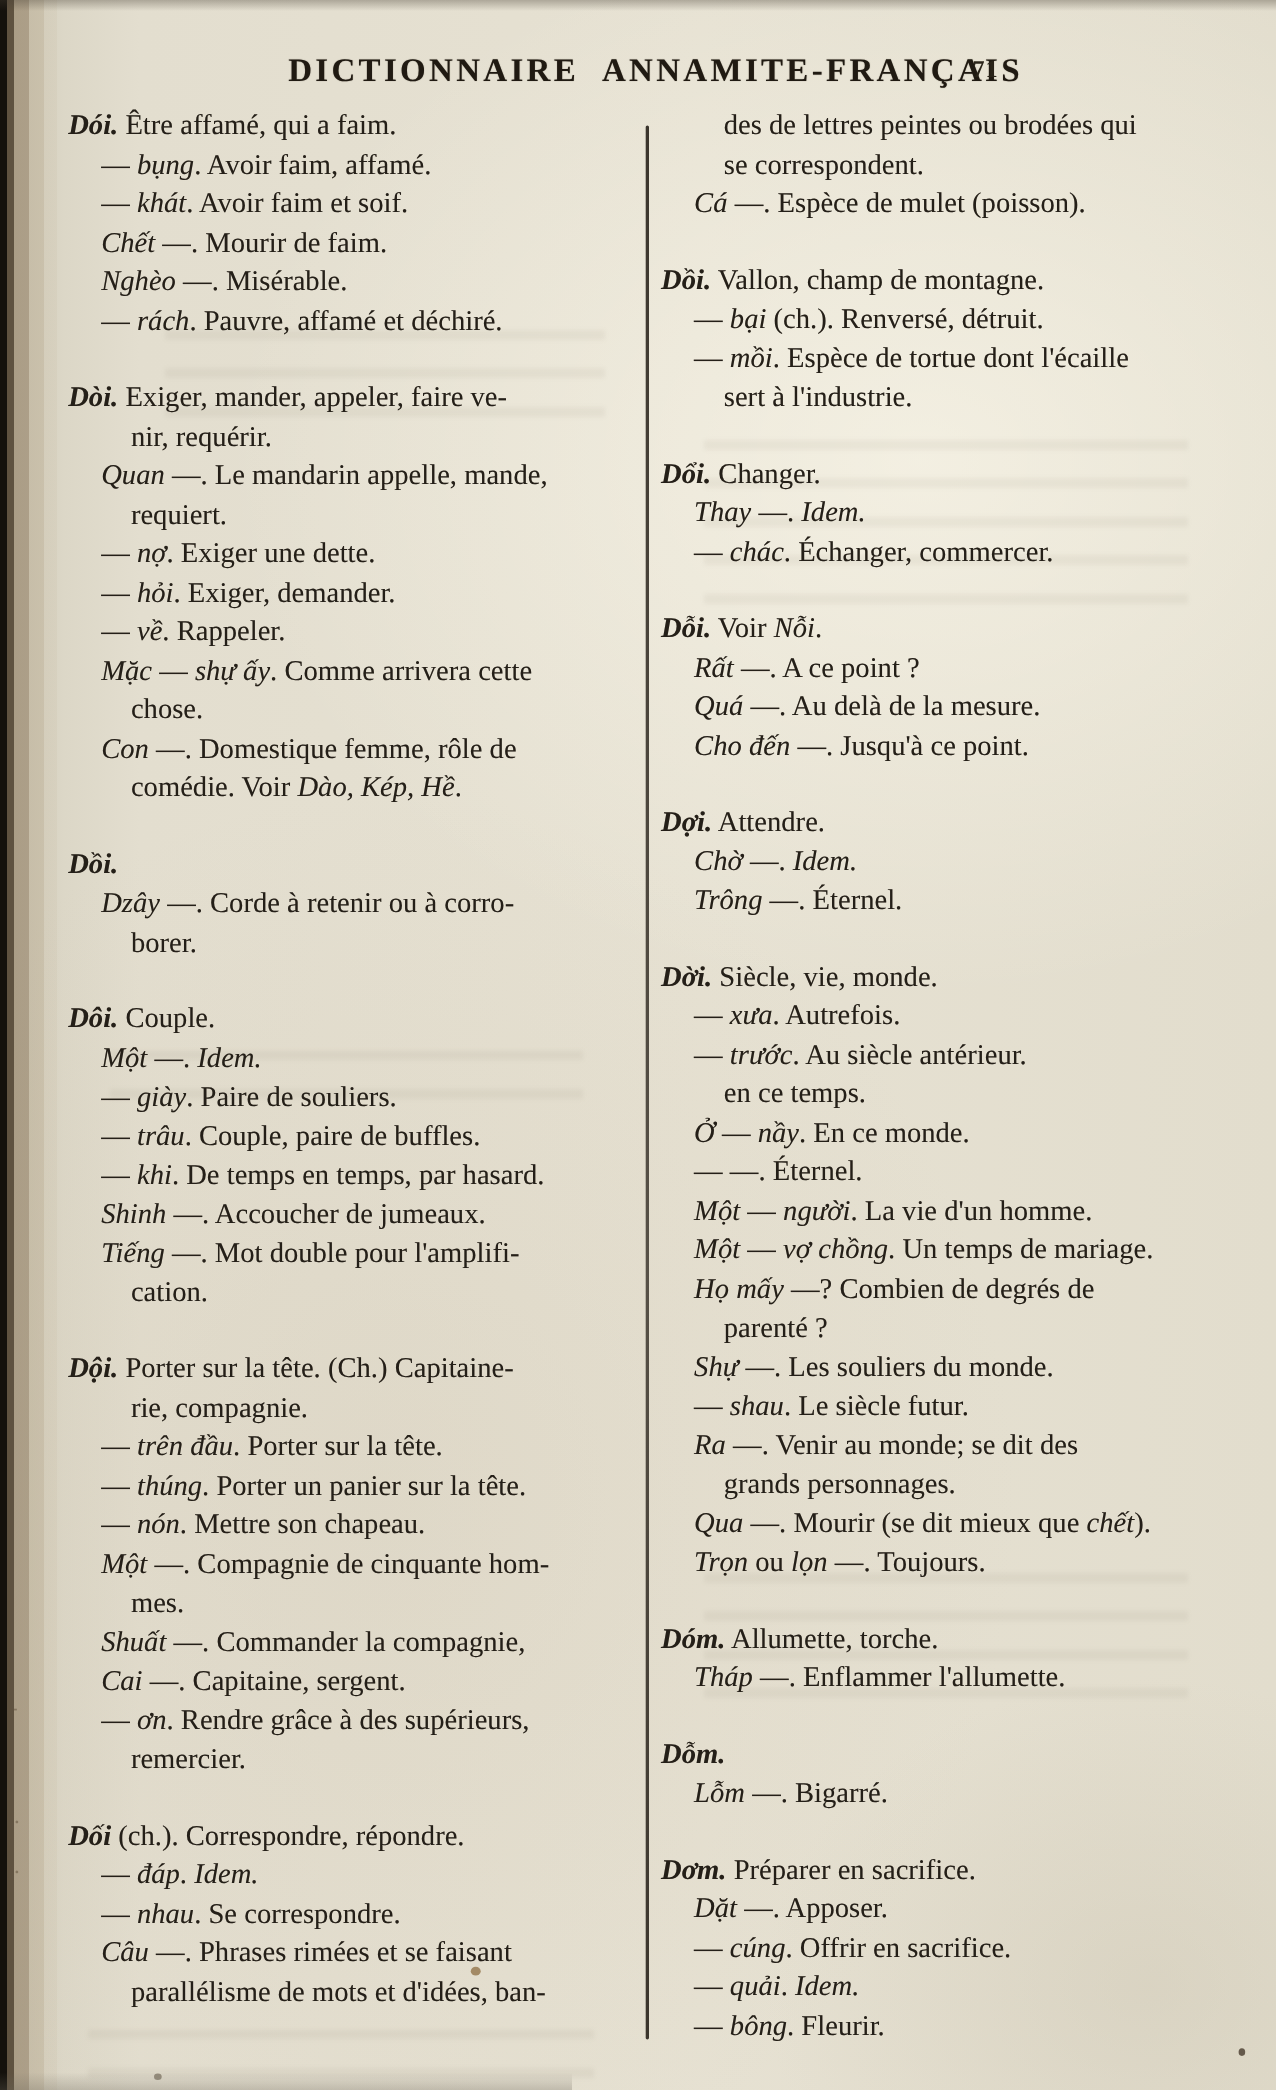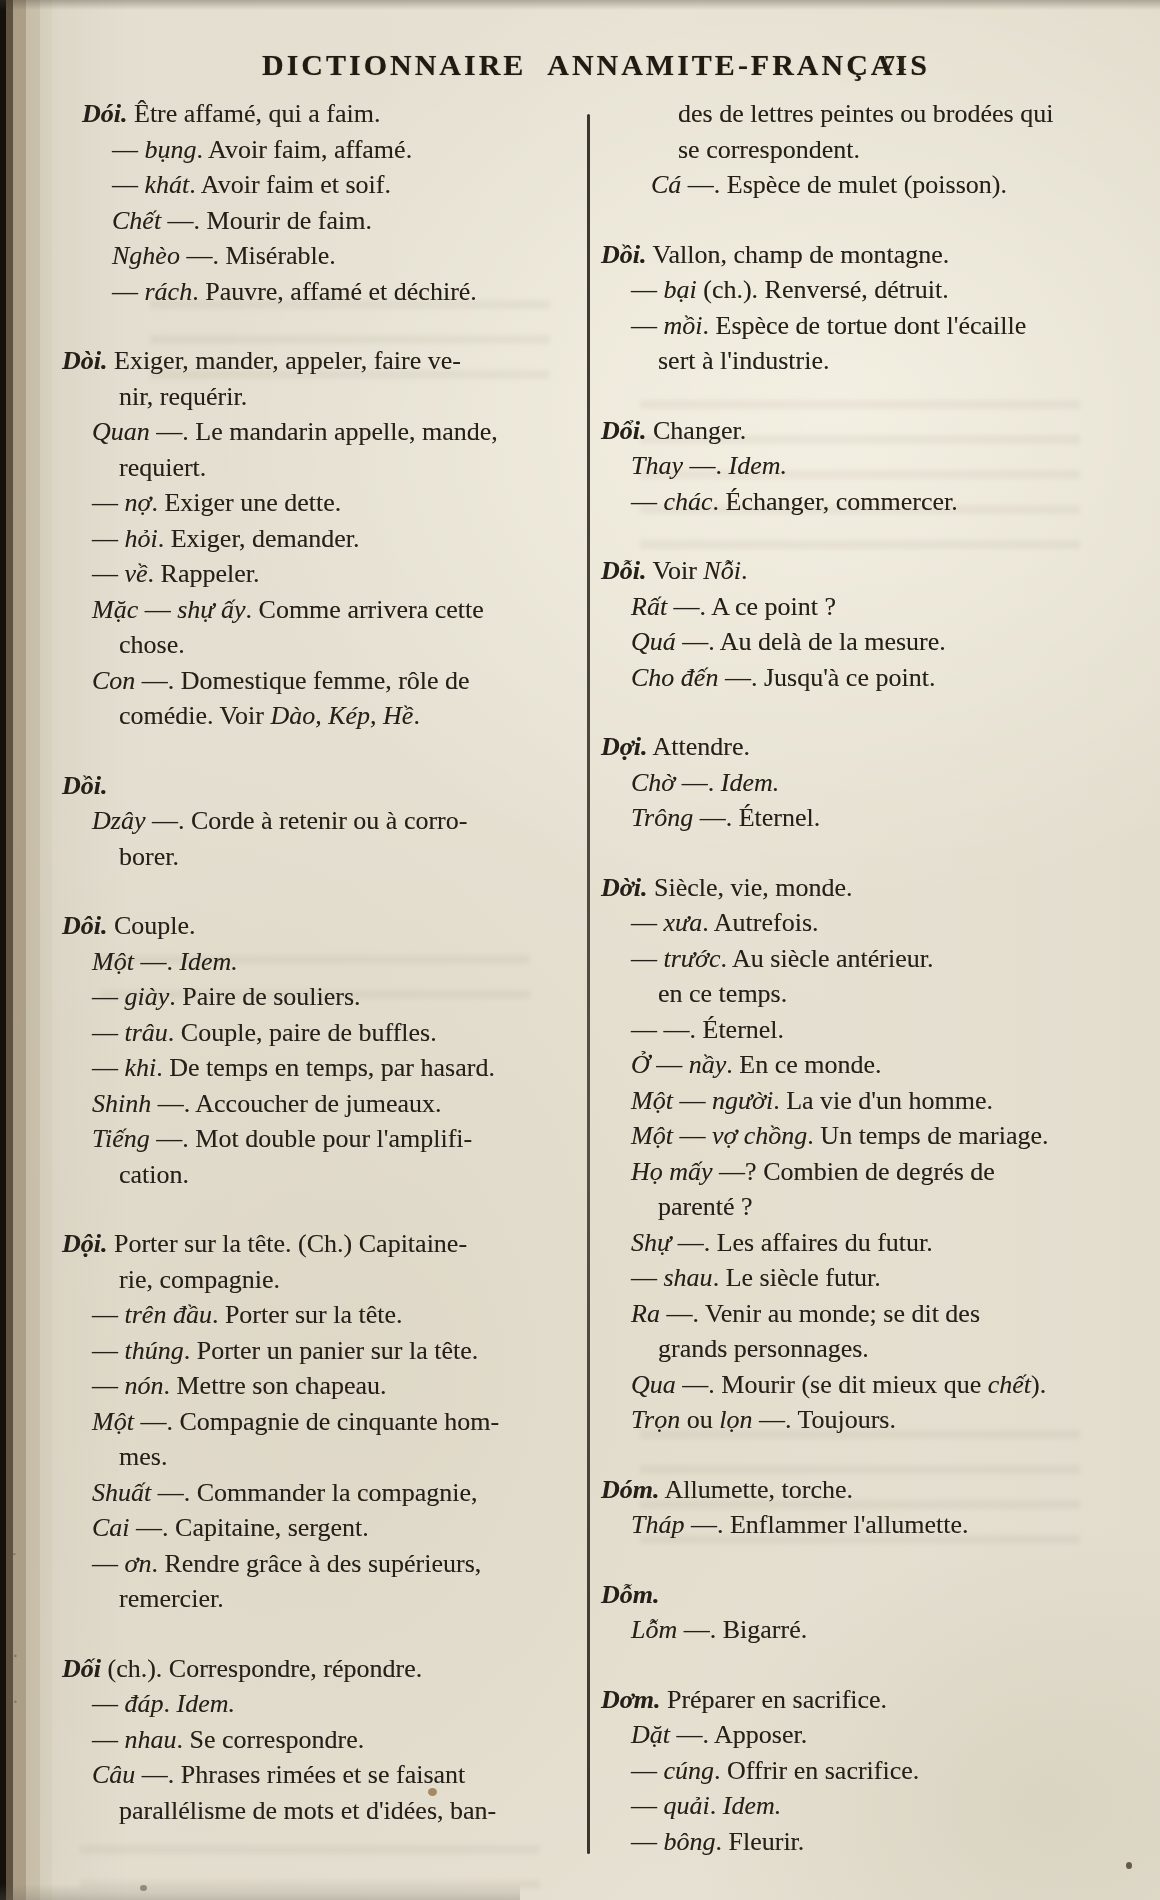--- a/index.html
+++ b/index.html
@@ -51,21 +51,21 @@
     text-shadow:0 0 0.6px rgba(45,35,22,0.35);
   }
   .col-left{left:62px;width:516px;}
   .col-right{left:601px;width:556px;font-family:Liberation Serif, serif;}
   .col-rule{
     position:absolute;left:587px;top:114px;width:3px;height:1740px;
     background:linear-gradient(180deg, rgba(40,34,26,0.9), rgba(40,34,26,0.75) 60%, rgba(40,34,26,0.9));
     border-radius:2px;
   }
   .entry{margin-top:34px;}
-  .entry:first-child{margin-top:0;margin-left:20px;}
+  .entry:first-child{margin-top:0;}
   .line{white-space:nowrap;}
   .line.s{padding-left:30px;}
   .line.c{padding-left:57px;}
   .seg-hw{font-style:italic;font-weight:bold;}
   .seg-it{font-style:italic;}
   .ghost{
     position:absolute;opacity:0.55;pointer-events:none;
     background:repeating-linear-gradient(180deg, rgba(122,112,94,0.14) 0 9px, transparent 9px 35px);
     filter:blur(2px);
   }
@@ -174,27 +174,27 @@
       <div class="entry">
         <div class="line h"><span class="seg-hw">Dợi.</span><span class="seg-ro"> Attendre.</span></div>
         <div class="line s"><span class="seg-it">Chờ</span><span class="seg-ro"> —. </span><span class="seg-it">Idem.</span></div>
         <div class="line s"><span class="seg-it">Trông</span><span class="seg-ro"> —. Éternel.</span></div>
       </div>
       <div class="entry">
         <div class="line h"><span class="seg-hw">Dời.</span><span class="seg-ro"> Siècle, vie, monde.</span></div>
         <div class="line s"><span class="seg-ro">— </span><span class="seg-it">xưa</span><span class="seg-ro">. Autrefois.</span></div>
         <div class="line s"><span class="seg-ro">— </span><span class="seg-it">trước</span><span class="seg-ro">. Au siècle antérieur.</span></div>
         <div class="line c"><span class="seg-ro">en ce temps.</span></div>
+        <div class="line s"><span class="seg-it">Ở</span><span class="seg-ro"> — </span><span class="seg-it">nầy</span><span class="seg-ro">. En ce monde.</span></div>
         <div class="line s"><span class="seg-ro">— —. Éternel.</span></div>
-        <div class="line s"><span class="seg-it">Ở</span><span class="seg-ro"> — </span><span class="seg-it">nầy</span><span class="seg-ro">. En ce monde.</span></div>
         <div class="line s"><span class="seg-it">Một</span><span class="seg-ro"> — </span><span class="seg-it">người</span><span class="seg-ro">. La vie d'un homme.</span></div>
         <div class="line s"><span class="seg-it">Một</span><span class="seg-ro"> — </span><span class="seg-it">vợ chồng</span><span class="seg-ro">. Un temps de mariage.</span></div>
         <div class="line s"><span class="seg-it">Họ mấy</span><span class="seg-ro"> —? Combien de degrés de</span></div>
         <div class="line c"><span class="seg-ro">parenté ?</span></div>
-        <div class="line s"><span class="seg-it">Shự</span><span class="seg-ro"> —. Les affaires du futur.</span></div>
+        <div class="line s"><span class="seg-it">Shự</span><span class="seg-ro"> —. Les souliers du monde.</span></div>
         <div class="line s"><span class="seg-ro">— </span><span class="seg-it">shau</span><span class="seg-ro">. Le siècle futur.</span></div>
         <div class="line s"><span class="seg-it">Ra</span><span class="seg-ro"> —. Venir au monde; se dit des</span></div>
         <div class="line c"><span class="seg-ro">grands personnages.</span></div>
         <div class="line s"><span class="seg-it">Qua</span><span class="seg-ro"> —. Mourir (se dit mieux que </span><span class="seg-it">chết</span><span class="seg-ro">).</span></div>
         <div class="line s"><span class="seg-it">Trọn</span><span class="seg-ro"> ou </span><span class="seg-it">lọn</span><span class="seg-ro"> —. Toujours.</span></div>
       </div>
       <div class="entry">
         <div class="line h"><span class="seg-hw">Dóm.</span><span class="seg-ro"> Allumette, torche.</span></div>
         <div class="line s"><span class="seg-it">Tháp</span><span class="seg-ro"> —. Enflammer l'allumette.</span></div>
       </div>

